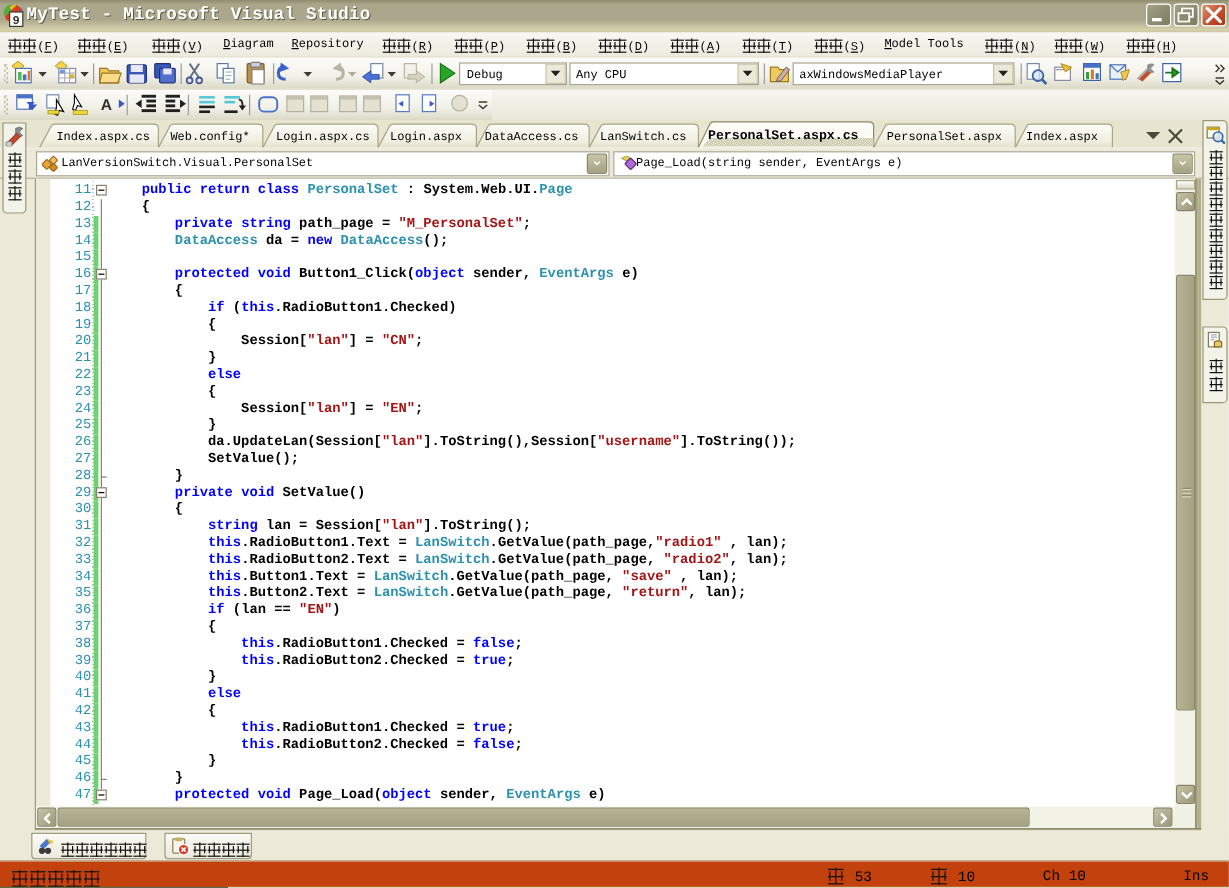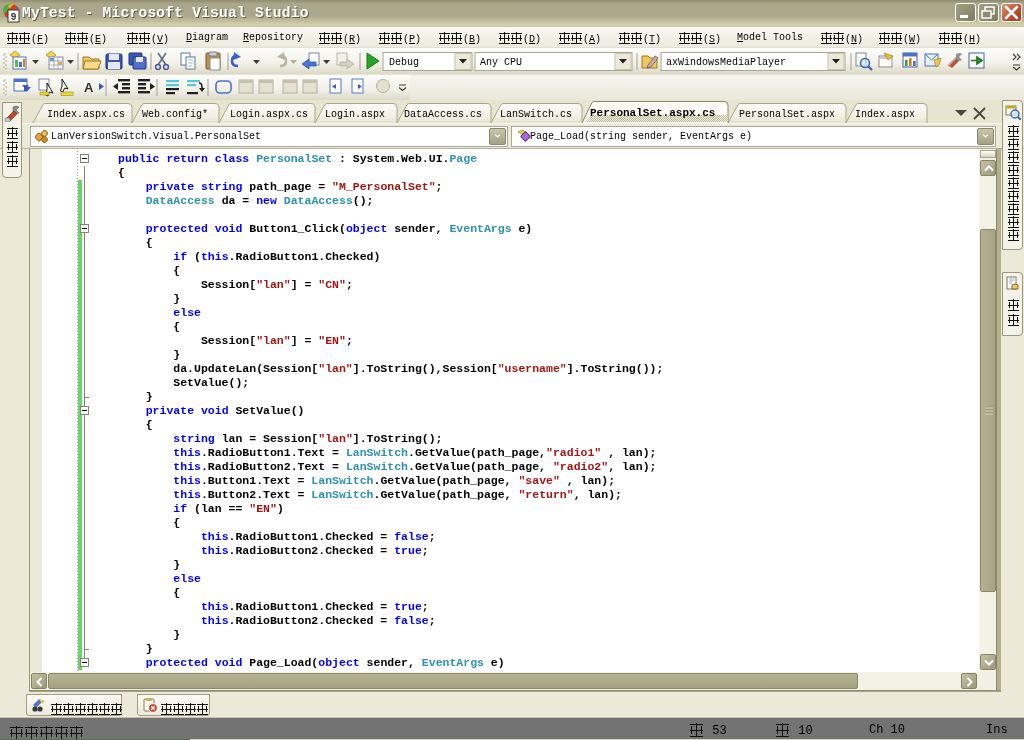--- a/index.html
+++ b/index.html
@@ -63,21 +63,21 @@
 #hthumb{position:absolute;left:18px;top:1px;width:810px;height:16px;background:linear-gradient(#b6b394,#a5a284);border:1px solid #8a8868;border-radius:2px;}
 #paneborder-r{left:996px;top:149px;width:5px;height:542px;background:#b3b08d;border-left:1px solid #8a8868;}
 #paneborder-b{left:29px;top:690px;width:972px;height:2px;background:linear-gradient(#84826a,#b3b08d);}
 
 .vtab{position:absolute;background:#f4f3ea;border:1px solid #9a9876;border-radius:0 4px 4px 0;}
 .vtabL{position:absolute;background:#f4f3ea;border:1px solid #9a9876;border-radius:0 0 4px 4px;}
 
 #bottomtabs{left:0px;top:692px;width:1024px;height:25px;background:#ECE9D8;}
 .btab{position:absolute;top:2px;height:22px;background:linear-gradient(#fbfaf6,#eceadb);border:1px solid #a09e80;border-radius:0 0 3px 3px;}
 
-#statusbar{left:0;top:717px;width:1024px;height:23px;background:#737373;border-top:1px solid #c6c3aa;}
+#statusbar{left:0;top:717px;width:1024px;height:23px;background:#c2410c;border-top:1px solid #c6c3aa;}
 .sbtext{position:absolute;top:5px;font-size:12px;font-family:"Liberation Mono",monospace;color:#000;}
 .vstack .cj{display:block;margin:0 0 2px 0;}
 .vstack13 .cj{display:block;margin:0 0 1px 0;}
 .vstack15 .cj{display:block;margin:0 0 3px 0;}
 .cjs{display:inline-block;width:13px;height:14px;margin-right:2px;vertical-align:-3px;
 background:
  linear-gradient(#111,#111) 0px 1px/13px 1px no-repeat,
  linear-gradient(#111,#111) 0px 7px/13px 1px no-repeat,
  linear-gradient(#111,#111) 0px 13px/13px 1px no-repeat,
  linear-gradient(#111,#111) 6px 0px/1px 14px no-repeat,
@@ -405,20 +405,57 @@
       <path d="M4 3h5M4 5h5M4 7h3" stroke="#9ab" stroke-width="1"></path>
       <path d="M7 9 Q10 7 13 9 L13 13 L7 13Z" fill="#e8c86a" stroke="#8a6a20"></path>
     </svg>
     <div class="abs vstack15" style="left:5px;top:26px;width:12px;">
       <i class="cj"></i>
         <i class="cj"></i>
     </div>
   </div>
   <div class="abs" id="editorpane">
     <div class="abs" id="indmargin"></div>
+    <pre class="abs" id="lnums">11
+12
+13
+14
+15
+16
+17
+18
+19
+20
+21
+22
+23
+24
+25
+26
+27
+28
+29
+30
+31
+32
+33
+34
+35
+36
+37
+38
+39
+40
+41
+42
+43
+44
+45
+46
+47</pre>
     <div class="abs" id="dotline"></div>
     <div class="abs" id="foldline"></div>
     <div class="abs" id="gutter">
         <div class="greenbar" style="top:31px;height:14px;"></div>
         <div class="greenbar" style="top:45px;height:14px;"></div>
         <div class="greenbar" style="top:59px;height:14px;"></div>
         <div class="greenbar" style="top:73px;height:14px;"></div>
         <div class="greenbar" style="top:87px;height:14px;"></div>
         <div class="greenbar" style="top:101px;height:14px;"></div>
         <div class="greenbar" style="top:115px;height:14px;"></div>

